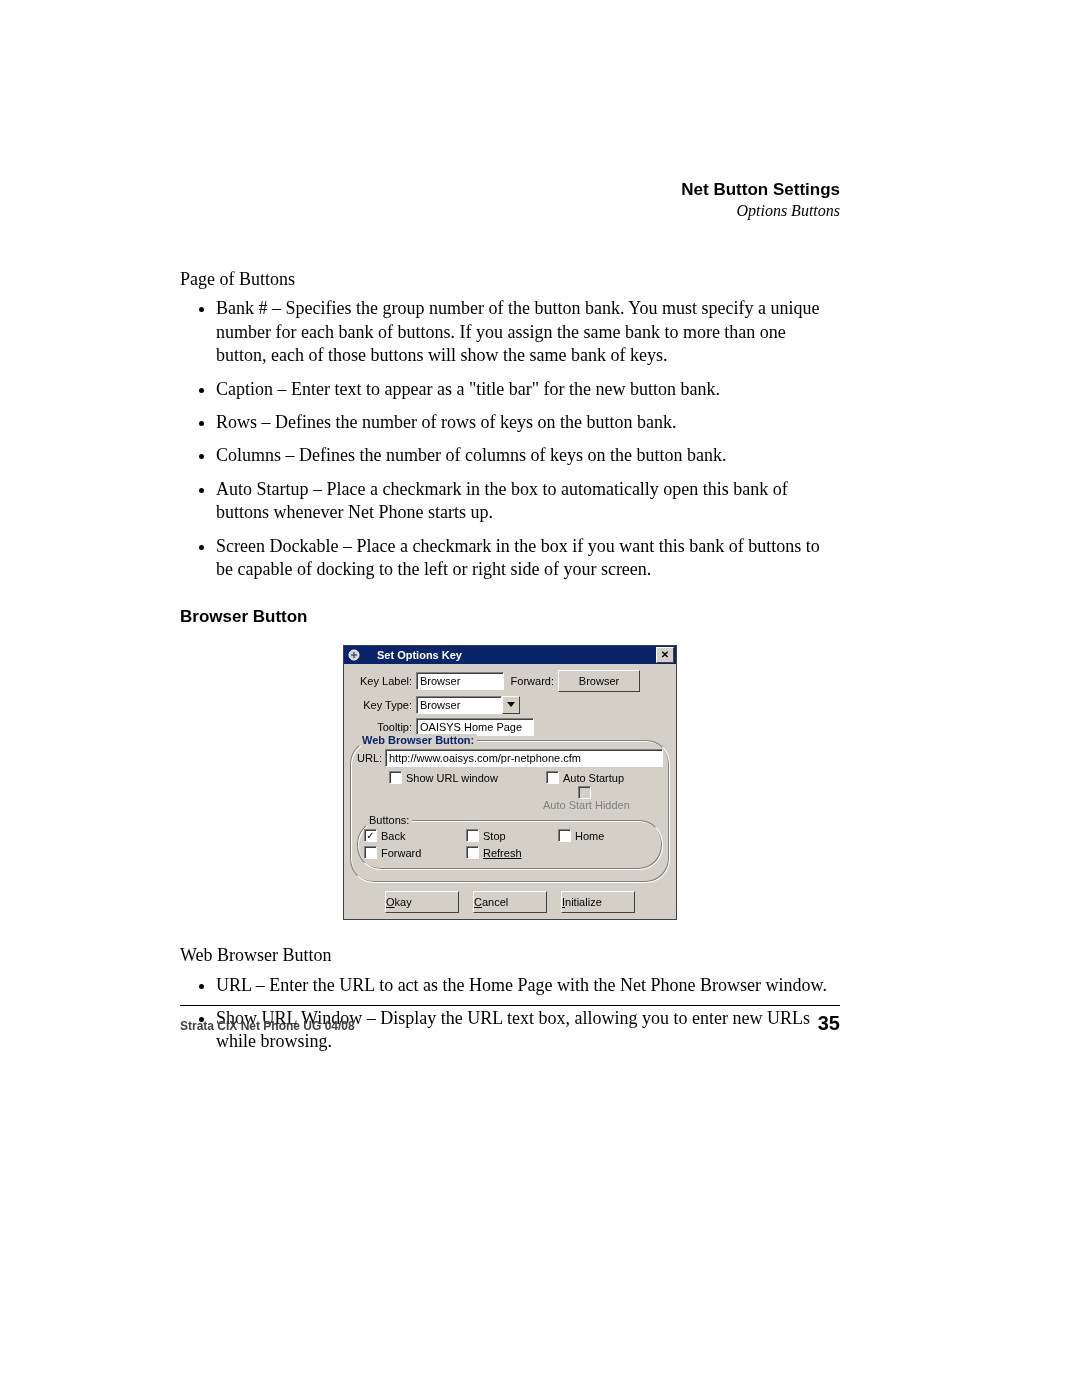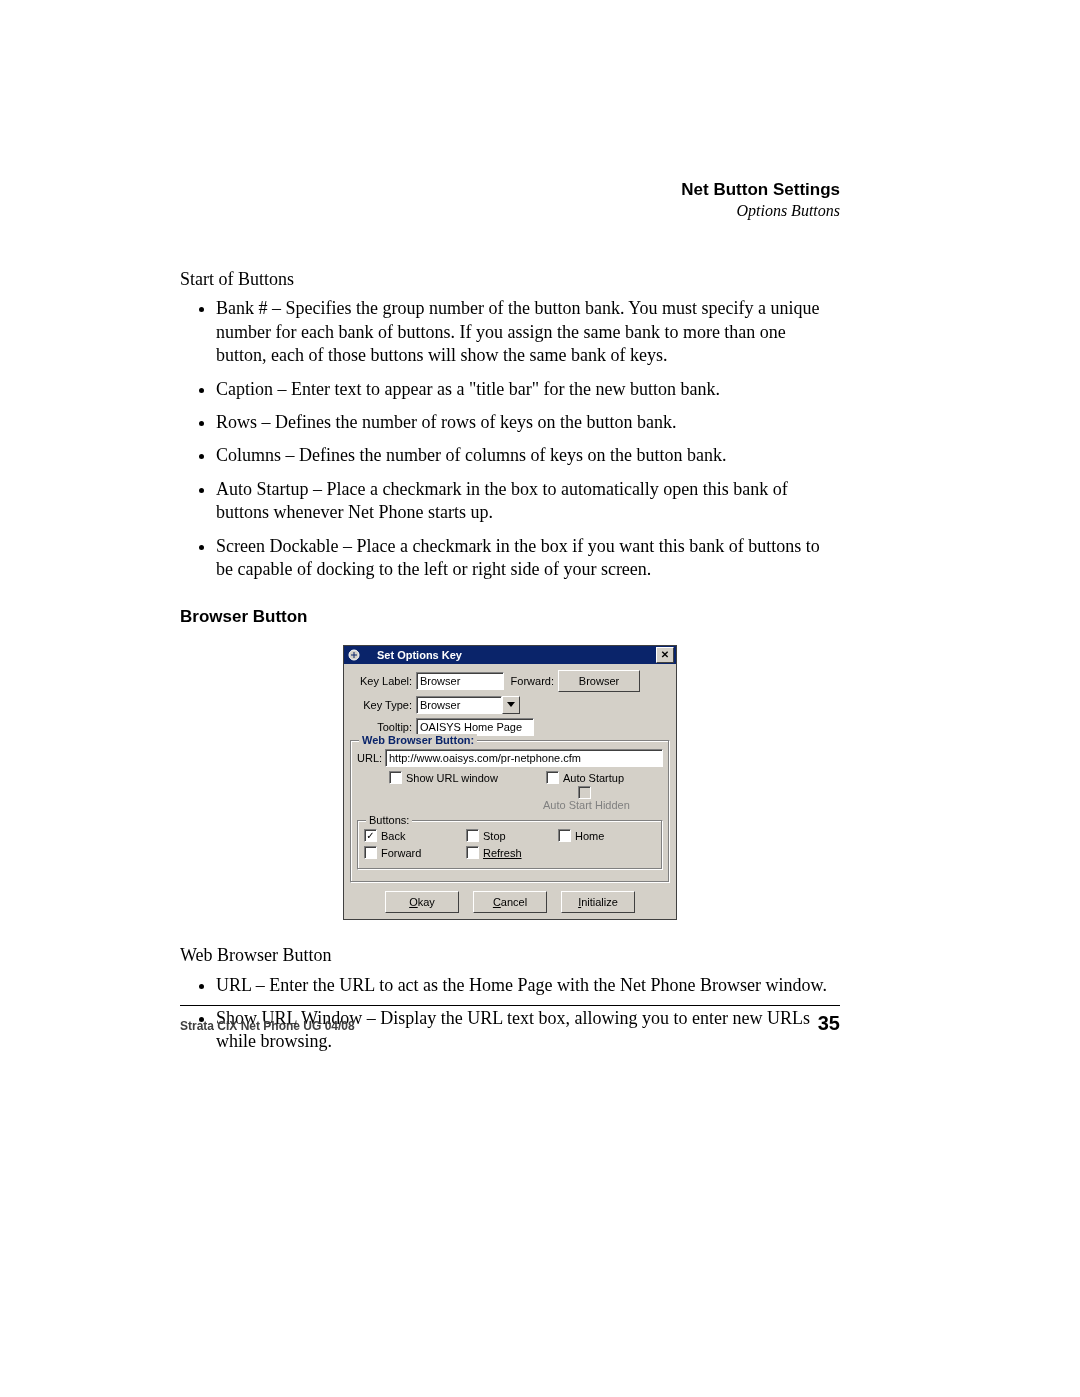--- a/index.html
+++ b/index.html
@@ -157,20 +157,21 @@
   }
   .groupbox {
     border-top: 1px solid #808080;
     border-left: 1px solid #808080;
     border-right: 1px solid #fff;
     border-bottom: 1px solid #fff;
     box-shadow: inset -1px -1px 0 #808080, inset 1px 1px 0 #fff;
     padding: 8px 6px 6px 6px;
     position: relative;
     margin-bottom: 6px;
+    border-radius: 24px;
   }
   .groupbox .legend {
     position: absolute;
     top: -7px;
     left: 8px;
     background: #d4d0c8;
     padding: 0 3px;
     font-size: 11px;
   }
   .legend-blue {
@@ -198,21 +199,21 @@
   }
   .checkbox.disabled { color: #808080; flex-direction: column; }
   .btn {
     width: 72px;
     height: 20px;
     background: #d4d0c8;
     border-top: 1px solid #fff;
     border-left: 1px solid #fff;
     border-right: 1px solid #404040;
     border-bottom: 1px solid #404040;
-    display:flex; align-items:center; justify-content:center;
+    display:flex; align-items:center; justify-content:flex-start;
     font-size: 11px;
   }
   .btn .ul { text-decoration: underline; }
   .btn-row {
     display: flex;
     justify-content: center;
     gap: 14px;
     margin-top: 8px;
   }
   .footer {
@@ -241,21 +242,21 @@
 </head>
 <body>
 
 <div class="page">
   <div class="header">
     <div class="title">Net Button Settings</div>
     <div class="subtitle">Options Buttons</div>
   </div>
 
   <div class="body-text">
-    <div>Start of Buttons</div>
+    <div>Page of Buttons</div>
     <ul class="bullets">
       <li>Bank # – Specifies the group number of the button bank.  You must specify a unique number for each bank of buttons.  If you assign the same bank to more than one button, each of those buttons will show the same bank of keys.</li>
       <li>Caption – Enter text to appear as a "title bar" for the new button bank.</li>
       <li>Rows – Defines the number of rows of keys on the button bank.</li>
       <li>Columns – Defines the number of columns of keys on the button bank.</li>
       <li>Auto Startup – Place a checkmark in the box to automatically open this bank of buttons whenever Net Phone starts up.</li>
       <li>Screen Dockable – Place a checkmark in the box if you want this bank of buttons to be capable of docking to the left or right side of your screen.</li>
     </ul>
   </div>
 

